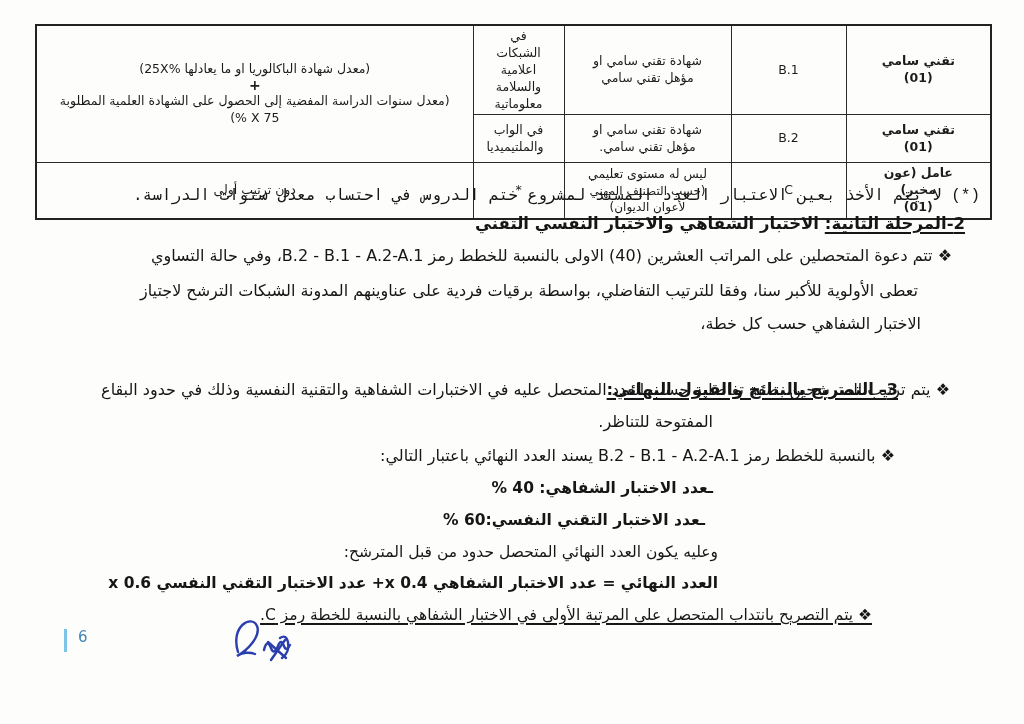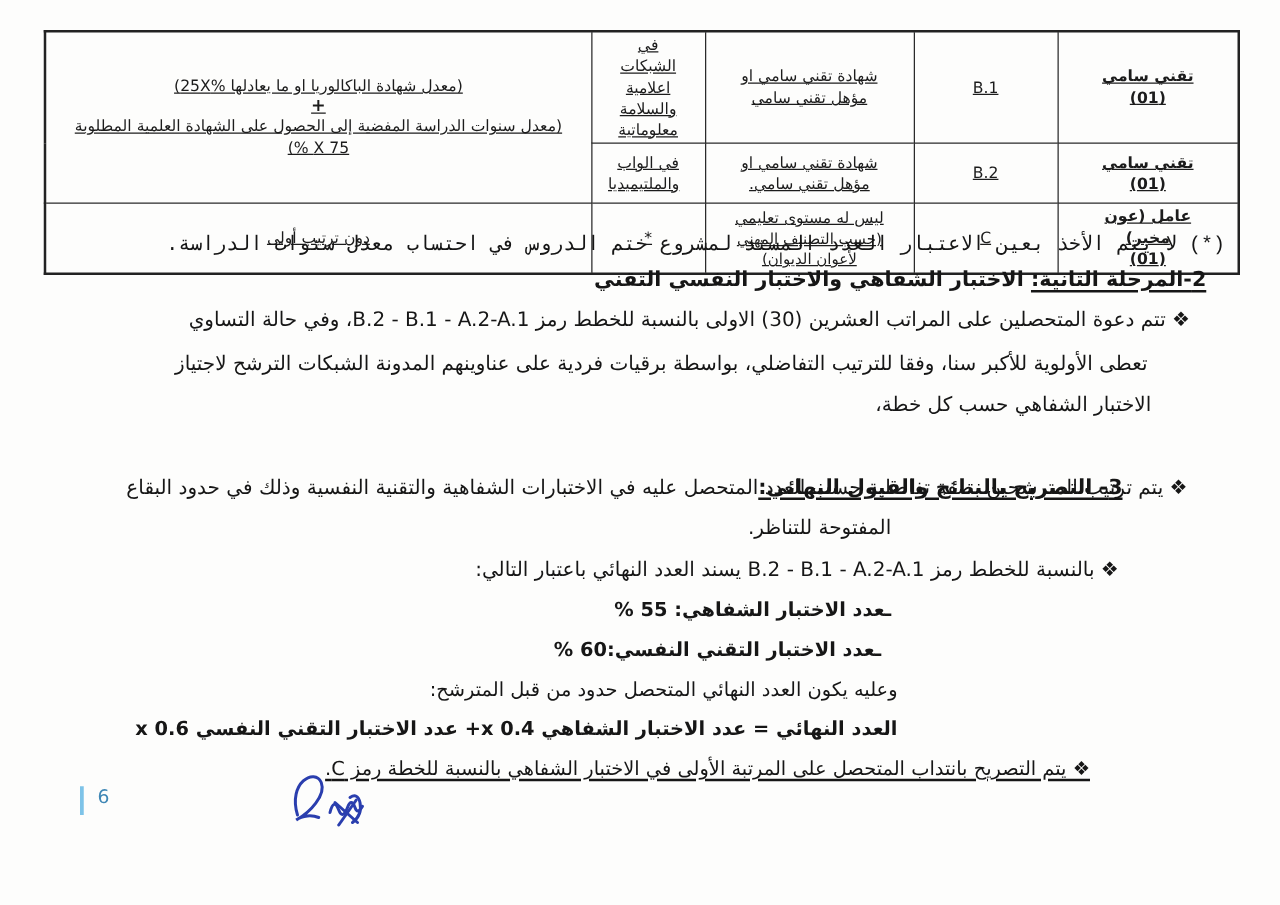--- a/index.html
+++ b/index.html
@@ -15,21 +15,21 @@
   
   .doc-table{
     position:absolute;left:35px;top:24px;width:955px;
     border-collapse:collapse;direction:rtl;table-layout:fixed;
     background:#fdfdfc;
   }
   .doc-table td{
     border:1.5px solid #2a2a2a;
     text-align:center;vertical-align:middle;
     padding:2px 20px;
-    font-size:12.5px;line-height:1.35;text-decoration:underline;
+    font-size:12.5px;line-height:1.35;
   }
   .doc-table{border:2.5px solid #222;}
   .col-title{width:145px;}
   .col-code{width:115px;}
   .col-qual{width:167px;}
   .col-spec{width:91px;}
   .col-crit{width:437px;}
   .cell-title{font-weight:bold;font-size:12.5px;}
   .cell-code{direction:ltr;font-size:15px;}
   .cell-qual{font-size:13px;}
@@ -103,32 +103,32 @@
     </tr>
   </tbody>
     </table>
 
   <div class="tline" style="top:186px;right:44px;font-family:Liberation Mono, monospace;">(*) لا يتم الأخذ بعين الاعتبار العدد المسند لمشروع ختم الدروس في احتساب معدل سنوات الدراسة.</div>
 
   <div class="tline bold" style="top:214px;right:59px;font-size:16.5px;">
     <span class="uline">2-المرحلة الثانية:</span><span> الاختبار الشفاهي والاختبار النفسي التقني</span>
   </div>
 
-  <div class="tline" style="top:246px;right:72px;">❖  تتم دعوة المتحصلين على المراتب العشرين (30) الاولى بالنسبة للخطط رمز  ‪B.2 - B.1 - A.2-A.1‬، وفي حالة التساوي</div>
+  <div class="tline" style="top:246px;right:72px;">❖  تتم دعوة المتحصلين على المراتب العشرين (40) الاولى بالنسبة للخطط رمز  ‪B.2 - B.1 - A.2-A.1‬، وفي حالة التساوي</div>
   <div class="tline" style="top:281px;right:106px;">تعطى الأولوية للأكبر سنا، وفقا للترتيب التفاضلي، بواسطة برقيات فردية على عناوينهم المدونة الشبكات الترشح لاجتياز</div>
   <div class="tline" style="top:314px;right:103px;">الاختبار الشفاهي حسب كل خطة،</div>
 
   <div class="tline bold uline" style="top:348px;right:126px;font-size:16.5px;margin-top:32px;">3- التصريح بالنتائج والقبول النهائي:</div>
 
   <div class="tline" style="top:380px;right:74px;">❖  يتم ترتيب المترشحين بصفة تفاضلية حسب العدد المتحصل عليه في الاختبارات الشفاهية والتقنية النفسية وذلك في حدود البقاع</div>
   <div class="tline" style="top:412px;right:311px;">المفتوحة للتناظر.</div>
 
   <div class="tline" style="top:446px;right:129px;">❖  بالنسبة للخطط رمز ‪B.2 - B.1 - A.2-A.1‬ يسند العدد النهائي باعتبار التالي:</div>
 
-  <div class="tline bold" style="top:479px;right:311px;font-size:15.5px;">ـعدد الاختبار الشفاهي: 55 %</div>
+  <div class="tline bold" style="top:479px;right:311px;font-size:15.5px;">ـعدد الاختبار الشفاهي: 40 %</div>
   <div class="tline bold" style="top:511px;right:319px;font-size:15.5px;">ـعدد الاختبار التقني النفسي:60 %</div>
 
   <div class="tline" style="top:543px;right:306px;font-size:15.5px;">وعليه يكون العدد النهائي المتحصل حدود من قبل المترشح:</div>
   <div class="tline bold" style="top:574px;right:306px;font-size:15.5px;">العدد النهائي = عدد الاختبار الشفاهي x 0.4+ عدد الاختبار التقني النفسي x 0.6</div>
 
   <div class="tline uline" style="top:606px;right:152px;font-size:15.5px;">❖ يتم التصريح بانتداب المتحصل على المرتبة الأولى في الاختبار الشفاهي بالنسبة للخطة رمز C.</div>
 
   <svg class="sig" style="left:228px;top:612px;" width="78" height="58" viewBox="0 0 78 58">
     <g fill="none" stroke="#2a3eae" stroke-width="2.4" stroke-linecap="round">
       <path d="M10 40 C2 14, 24 2, 29 14 C33 24, 20 38, 9 44 C14 40, 22 40, 27 42"></path>

